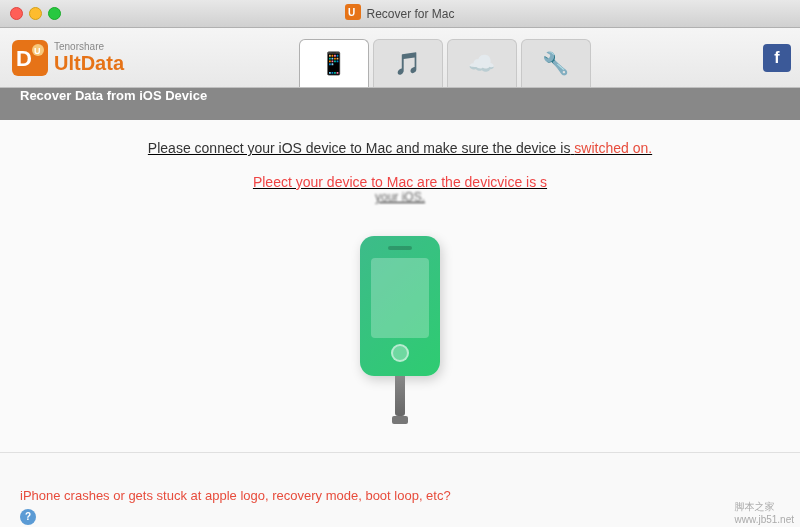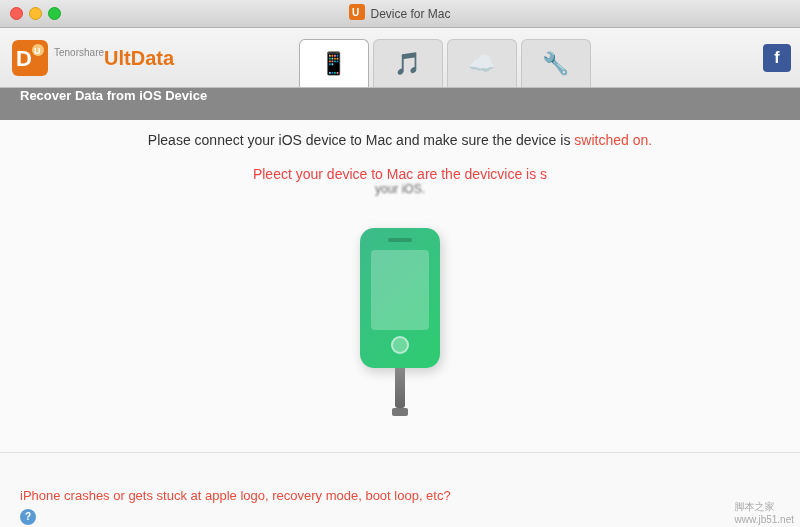--- a/index.html
+++ b/index.html
@@ -62,21 +62,21 @@
       gap: 6px;
       flex-shrink: 0;
     }
     .logo-icon {
       width: 36px;
       height: 36px;
       flex-shrink: 0;
     }
     .logo-text {
       display: flex;
-      flex-direction: row;
+      flex-direction: column;
       line-height: 1.1;
     }
     .logo-brand {
       font-size: 10px;
       color: #888;
     }
     .logo-product {
       font-size: 20px;
       font-weight: bold;
       color: #e67317;
@@ -160,21 +160,22 @@
 
     
     .main-content {
       width: 100%;
       height: calc(527px - 28px - 60px - 32px);
       background: #fafafa;
       position: relative;
       display: flex;
       flex-direction: column;
       align-items: center;
-      padding-top: 12px;
+      padding-top: 20px;
+      text-decoration: underline;
     }
 
     .instruction-text {
       font-size: 14px;
       color: #333;
       text-align: center;
       margin-bottom: 18px;
     }
     .instruction-text .highlight {
       color: #e74c3c;
@@ -334,21 +335,21 @@
     <div class="traffic-light tl-close"></div>
     <div class="traffic-light tl-min"></div>
     <div class="traffic-light tl-max"></div>
   </div>
   <span style="margin-right:5px;">
     <svg width="16" height="16" viewBox="0 0 16 16">
       <rect width="16" height="16" rx="3" fill="#e67317"></rect>
       <text x="3" y="12" font-size="10" fill="white" font-weight="bold">U</text>
     </svg>
   </span>
-  <span class="title-bar-text">Device for Mac</span>
+  <span class="title-bar-text">Recover for Mac</span>
 </div>
 
 <div class="toolbar">
   <div class="logo-area">
     <svg class="logo-icon" viewBox="0 0 36 36">
       <rect width="36" height="36" rx="6" fill="#e67317"></rect>
       <text x="4" y="26" font-size="22" fill="white" font-weight="bold">D</text>
       <circle cx="26" cy="10" r="6" fill="#f7c87b"></circle>
       <text x="22" y="14" font-size="9" fill="white" font-weight="bold">U</text>
     </svg>

